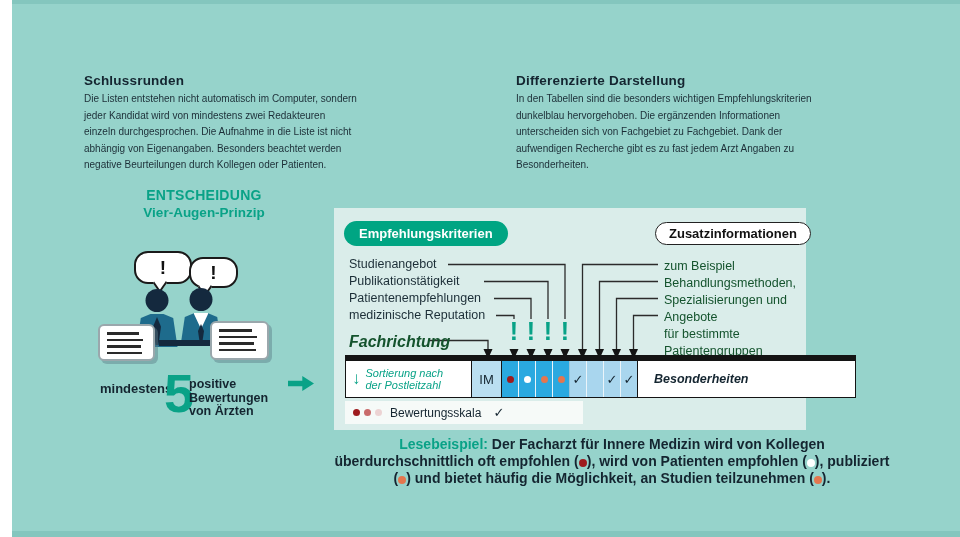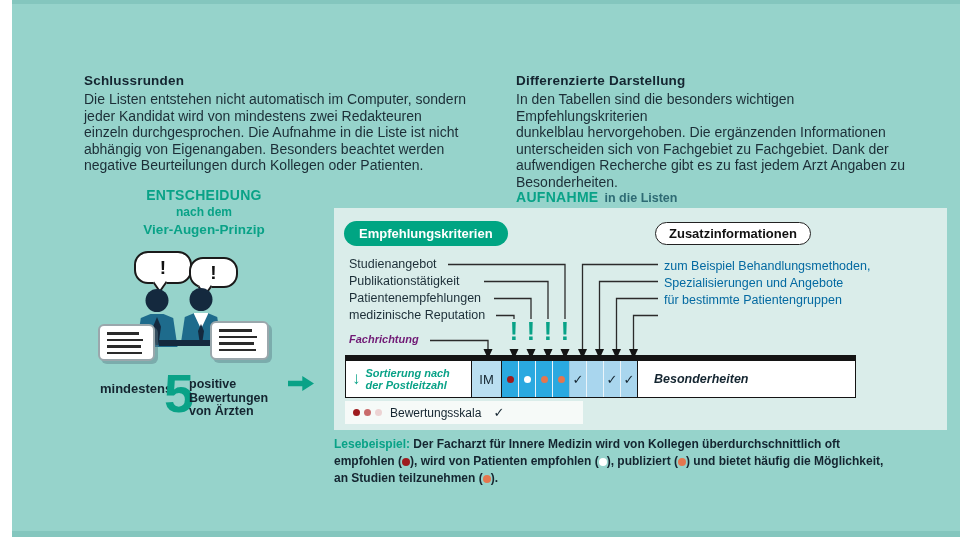--- a/index.html
+++ b/index.html
@@ -5,66 +5,66 @@
   html,body{margin:0;padding:0;}
   .stage{position:relative;width:960px;height:537px;background:#96d3cb;overflow:hidden;
          font-family:"Liberation Sans",sans-serif;color:#1c2e37;margin-left:12px;}
   .edge-strip{position:absolute;left:0;width:960px;background:#84c6be;}
   .abs{position:absolute;}
   .pre{white-space:pre-line;}
 
   
   .intro{width:408px;}
   .intro h2{margin:0 0 3px 0;font-size:13.5px;font-weight:bold;color:#142530;letter-spacing:.2px;}
-  .intro p{margin:0;font-size:14px;line-height:16.5px;color:#1c2e37;}
+  .intro p{margin:0;font-size:10px;line-height:16.5px;color:#1c2e37;}
 
   
   .decision{width:228px;text-align:center;color:#09a287;font-weight:bold;line-height:17px;}
   .decision .l1{font-size:14px;letter-spacing:.3px;}
   .decision .l2{font-size:12px;}
   .decision .l3{font-size:13.5px;}
   .aufnahme .w1{font-size:14px;font-weight:bold;color:#09a287;letter-spacing:.3px;}
   .aufnahme .w2{font-size:12.5px;font-weight:bold;color:#2e6b74;margin-left:6px;}
 
   
-  .panel{left:322px;top:208px;width:613px;height:222px;background:#daedea;}
+  .panel{left:322px;top:208px;width:472px;height:222px;background:#daedea;}
   .pill-green{left:10px;top:13px;background:#00a583;color:#fff;font-size:13px;font-weight:bold;
               padding:5px 15px;border-radius:14px;}
   .pill-white{left:321px;top:14px;background:#fff;color:#111;font-size:13px;font-weight:bold;
               padding:3px 13px;border-radius:13px;border:1.5px solid #222;}
   .criteria{left:15px;top:48px;font-size:12.5px;line-height:17px;color:#1c2e37;}
-  .zusatz{left:330px;top:50px;font-size:12.5px;line-height:17px;color:#0369a1;}
-  .fach{left:15px;top:125px;font-size:11px;font-weight:bold;font-style:italic;color:#701a75;}
+  .zusatz{left:330px;top:50px;font-size:12.5px;line-height:17px;color:#14532d;}
+  .fach{left:15px;top:125px;font-size:16px;font-weight:bold;font-style:italic;color:#14532d;}
   .excl{width:16px;text-align:center;font-size:25px;font-weight:800;color:#09a287;line-height:30px;}
 
   .blackbar{left:11px;top:147px;width:511px;height:5px;background:#141414;}
   .trow{left:11px;top:152px;width:511px;height:38px;display:flex;background:#fff;
         border:1.6px solid #141414;box-sizing:border-box;}
   .cell{box-sizing:border-box;display:flex;align-items:center;justify-content:center;}
   .c-sort{width:126px;background:#fff;border-right:1.4px solid #141414;justify-content:flex-start;padding-left:6px;}
   .c-sort .sarr{color:#09a287;font-size:17px;font-weight:bold;margin-right:5px;}
-  .c-sort .stxt{color:#09a287;font-size:11px;font-weight:bold;font-style:italic;line-height:12.5px;}
+  .c-sort .stxt{color:#09a287;font-size:11px;font-weight:normal;font-style:italic;line-height:12.5px;}
   .c-im{width:30px;background:#badff1;border-right:1.4px solid #141414;font-size:13px;color:#142530;}
   .c-dot{width:17px;background:#2aa9e0;border-right:1px solid #eaf4fa;}
   .c-dot:nth-of-type(6){border-right:1.4px solid #9bc4d8;}
   .c-chk{width:17px;background:#a9d6ee;border-right:1px solid #eaf4fa;font-size:13px;color:#142530;}
   .c-last{border-right:1.4px solid #141414;}
   .c-bes{flex:1;background:#fff;justify-content:flex-start;padding-left:16px;
          font-size:12.5px;font-weight:bold;font-style:italic;color:#142530;}
   .dot7{width:7px;height:7px;border-radius:50%;}
   .d-red{background:#9e1b1e;} .d-white{background:#ffffff;} .d-orange{background:#e4764e;}
 
   .legend{left:11px;top:193px;width:238px;height:23px;background:#f6faf8;display:flex;
           align-items:center;padding-left:8px;box-sizing:border-box;font-size:12px;color:#142530;}
   .legend .dot7{margin-right:4px;}
   .l-mid{background:#c96b6b;} .l-pale{background:#ecd3d3;}
   .legend .lab{margin-left:4px;} .legend .chk{margin-left:12px;font-size:13px;} .legend .chklab{margin-left:4px;}
 
   
-  .lese{left:322px;top:436px;width:556px;font-size:12px;font-weight:bold;line-height:17px;color:#142530;}
+  .lese{left:322px;top:436px;width:556px;font-size:14px;font-weight:bold;line-height:17px;color:#142530;text-align:center;}
   .lese .lab{color:#09a287;}
   .idot{display:inline-block;width:8px;height:8px;border-radius:50%;vertical-align:-1px;}
 
   
   .bubble{background:#fff;border:2px solid #1a1a1a;border-radius:14px;display:flex;align-items:center;
           justify-content:center;font-weight:800;font-size:19px;color:#111;}
   .bubble:after{content:"";position:absolute;bottom:-7px;width:10px;height:10px;background:#fff;
           border-right:2px solid #1a1a1a;border-bottom:2px solid #1a1a1a;transform:rotate(55deg) skewX(20deg);}
   .b1:after{left:18px;} .b2:after{left:8px;}
   .person{width:54px;height:58px;}
@@ -106,25 +106,21 @@
     <h2>Differenzierte Darstellung</h2>
     <p class="pre">In den Tabellen sind die besonders wichtigen Empfehlungskriterien
 dunkelblau hervorgehoben. Die ergänzenden Informationen
 unterscheiden sich von Fachgebiet zu Fachgebiet. Dank der
 aufwendigen Recherche gibt es zu fast jedem Arzt Angaben zu
 Besonderheiten.</p>
   </div>
 
   <div class="abs decision" style="left:78px;top:187px;">
     <div class="l1">ENTSCHEIDUNG</div>
-    <div class="l2">nach dem</div>
     <div class="l3">Vier-Augen-Prinzip</div>
-  </div>
-  <div class="abs aufnahme" style="left:504px;top:188px;">
-    <span class="w1">AUFNAHME</span><span class="w2">in die Listen</span>
   </div>
 
   <div class="abs bubble b1" style="left:122px;top:251px;width:54px;height:29px;">
     <span>!</span>
   </div>
   <div class="abs bubble b2" style="left:177px;top:257px;width:45px;height:27px;">
     <span>!</span>
   </div>
   <div class="abs person" style="left:118px;top:289px;">
     <div class="p-head"></div>

